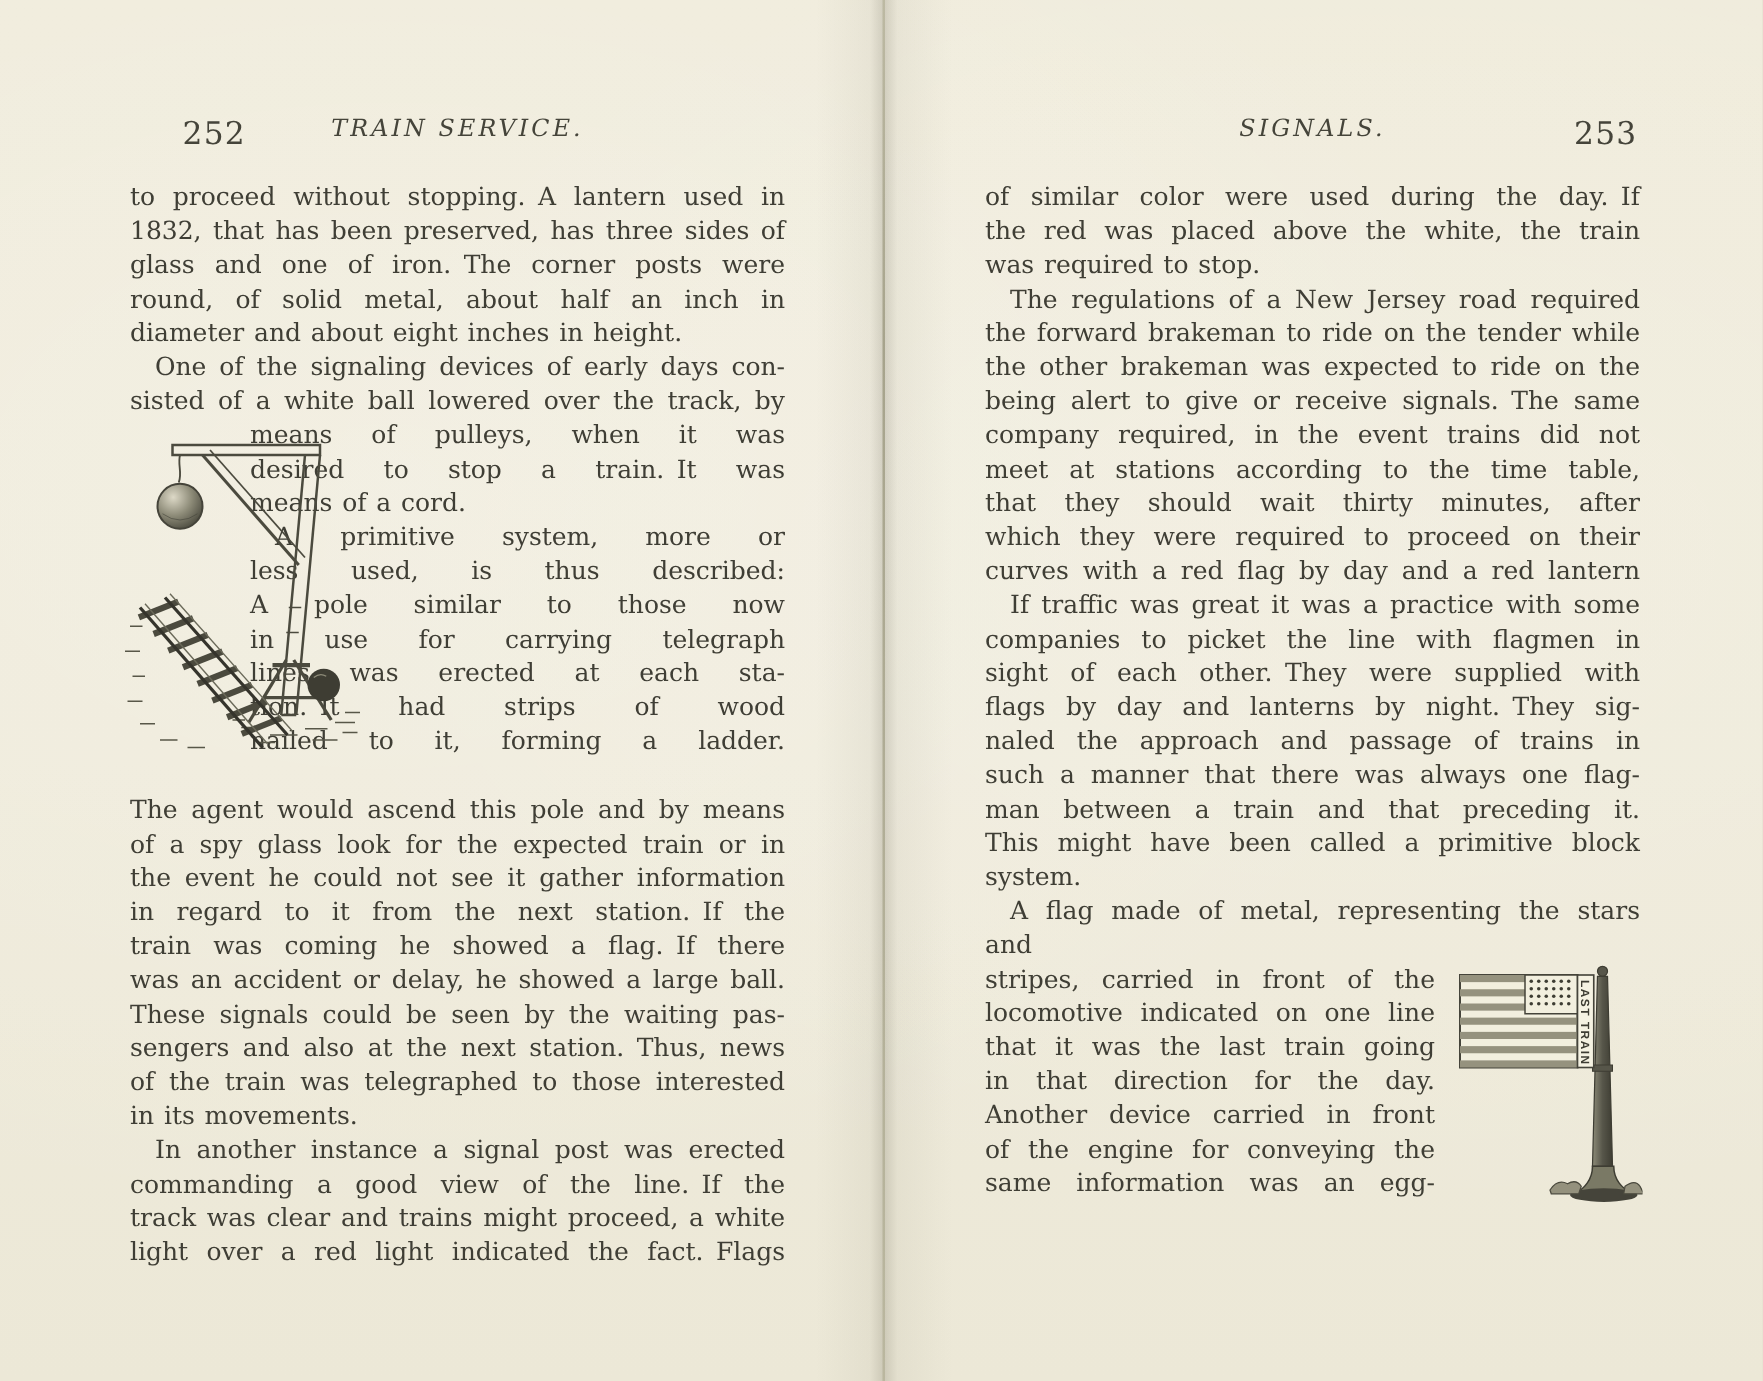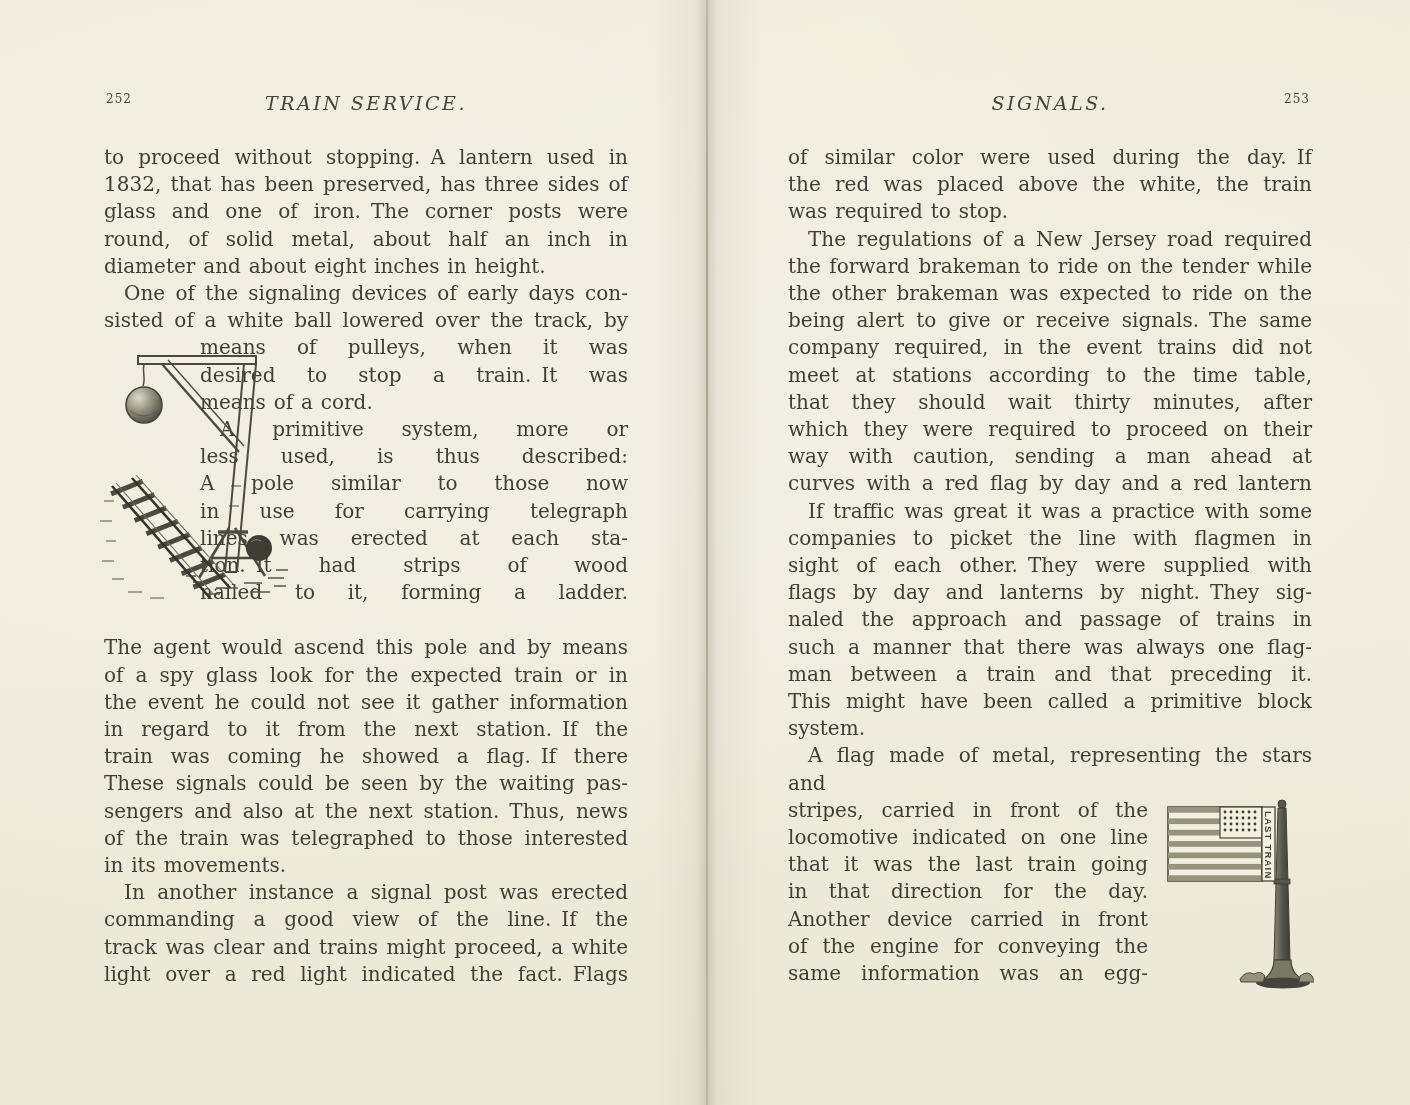--- a/index.html
+++ b/index.html
@@ -26,21 +26,21 @@
   }
   .page-col { position:absolute; top:92px; width:524px; }
   #left-col  { left:104px; }
   #right-col { left:788px; }
 
   .page-header { position:relative; height:26px; margin-bottom:26px; }
   .running-head {
     position:absolute; left:0; right:0; text-align:center;
     font-style:italic; font-size:19px; letter-spacing:2.5px; color:#45443a;
   }
-  .page-num { position:absolute; top:0; font-size:12px; letter-spacing:1px; color:#45443a; }
+  .page-num { position:absolute; top:0; font-size:25px; letter-spacing:1px; color:#45443a;margin-left:40px; }
   .page-num.left-num  { left:2px; }
   .page-num.right-num { right:2px; }
 
   .lines { }
   .line {
     font-size:20px; line-height:27.2px;
     text-align:justify; text-align-last:justify;
     word-spacing:1.5px;
   }
   .line.end { text-align-last:left; }
@@ -159,20 +159,21 @@
           <div class="line">nailed to it, forming a ladder.</div>
         </div>
     </div>
 
     <div class="lines">
         <div class="line">The agent would ascend this pole and by means</div>
         <div class="line">of a spy glass look for the expected train or in</div>
         <div class="line">the event he could not see it gather information</div>
         <div class="line">in regard to it from the next station. If the</div>
         <div class="line">train was coming he showed a flag. If there</div>
+        <div class="line">was an accident or delay, he showed a large ball.</div>
         <div class="line">These signals could be seen by the waiting pas-</div>
         <div class="line">sengers and also at the next station. Thus, news</div>
         <div class="line">of the train was telegraphed to those interested</div>
         <div class="line end">in its movements.</div>
         <div class="line"> In another instance a signal post was erected</div>
         <div class="line">commanding a good view of the line. If the</div>
         <div class="line">track was clear and trains might proceed, a white</div>
         <div class="line">light over a red light indicated the fact. Flags</div>
       </div>
   </div>
@@ -188,21 +189,20 @@
         <div class="line">the red was placed above the white, the train</div>
         <div class="line end">was required to stop.</div>
         <div class="line"> The regulations of a New Jersey road required</div>
         <div class="line">the forward brakeman to ride on the tender while</div>
         <div class="line">the other brakeman was expected to ride on the</div>
         <div class="line">being alert to give or receive signals. The same</div>
         <div class="line">company required, in the event trains did not</div>
         <div class="line">meet at stations according to the time table,</div>
         <div class="line">that they should wait thirty minutes, after</div>
         <div class="line">which they were required to proceed on their</div>
-        <div class="line">way with caution, sending a man ahead at</div>
         <div class="line">curves with a red flag by day and a red lantern</div>
         <div class="line"> If traffic was great it was a practice with some</div>
         <div class="line">companies to picket the line with flagmen in</div>
         <div class="line">sight of each other. They were supplied with</div>
         <div class="line">flags by day and lanterns by night. They sig-</div>
         <div class="line">naled the approach and passage of trains in</div>
         <div class="line">such a manner that there was always one flag-</div>
         <div class="line">man between a train and that preceding it.</div>
         <div class="line">This might have been called a primitive block</div>
         <div class="line end">system.</div>

